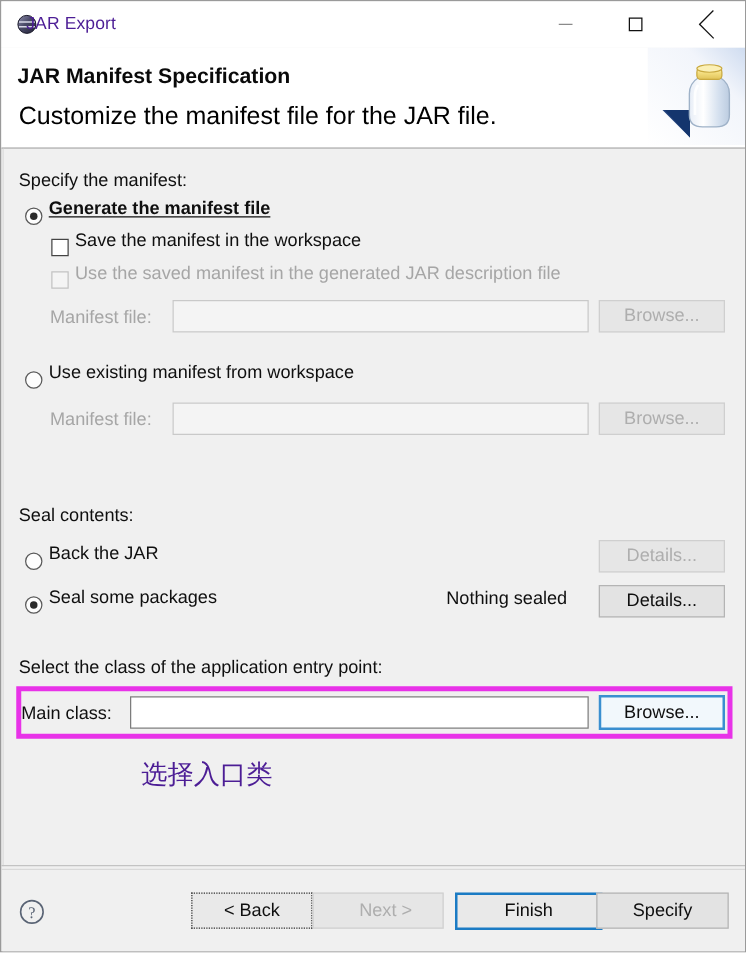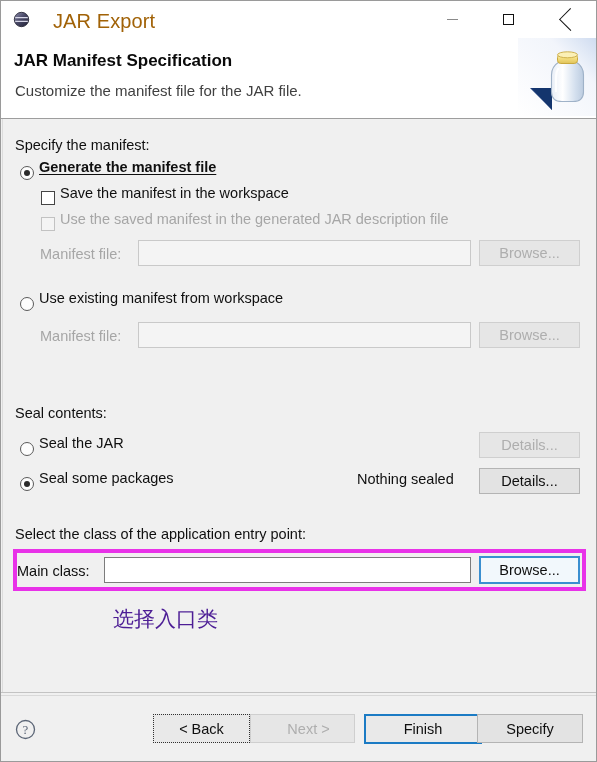--- a/index.html
+++ b/index.html
@@ -30,23 +30,23 @@
     background: #ffffff;
     box-sizing: border-box;
   }
   .title-icon {
     position: absolute;
     left: 12px; top: 10px;
     width: 17px; height: 17px;
   }
   .title-text {
     position: absolute;
-    left: 52px; top: 9px;
-    font-size: 20px;
-    color: #a16207;
+    left: 20px; top: 9px;
+    font-size: 14px;
+    color: #4c1d95;
     letter-spacing: 0.1px;
     white-space: nowrap;
   }
   .winbtn {
     position: absolute;
     top: 0;
     width: 46px; height: 37px;
     display: flex;
     align-items: center;
     justify-content: center;
@@ -91,22 +91,22 @@
     position: absolute;
     left: 13px; top: 13px;
     font-size: 17px;
     font-weight: bold;
     color: #0a0a0a;
     white-space: nowrap;
   }
   .header-sub {
     position: absolute;
     left: 14px; top: 44px;
-    font-size: 15px;
-    color: #404040;
+    font-size: 20px;
+    color: #000000;
     white-space: nowrap;
   }
   .header-image {
     position: absolute;
     right: 0px; top: 0px;
     width: 78px; height: 78px;
   }
 
   
   .content {
@@ -337,21 +337,21 @@
     <div class="radio" style="left:17px; top:178px;"></div>
     <div class="lbl" style="left:36px; top:171px;">Use existing manifest from workspace</div>
 
     <div class="lbl dim" style="left:37px; top:209px;">Manifest file:</div>
     <input class="tinput" style="left: 135px; top: 203px; width: 333px; height: 26px;" disabled="" value="">
     <div class="btn disabled" style="left:476px; top:203px; width:101px; height:26px;">Browse...</div>
 
     <div class="lbl" style="left:12px; top:286px;">Seal contents:</div>
 
     <div class="radio" style="left:17px; top:323px;"></div>
-    <div class="lbl" style="left:36px; top:316px;">Seal the JAR</div>
+    <div class="lbl" style="left:36px; top:316px;">Back the JAR</div>
     <div class="btn disabled" style="left:476px; top:313px; width:101px; height:26px;">Details...</div>
 
     <div class="radio on" style="left:17px; top:358px;"></div>
     <div class="lbl" style="left:36px; top:351px;">Seal some packages</div>
     <div class="lbl" style="left:354px; top:352px;">Nothing sealed</div>
     <div class="btn" style="left:476px; top:349px; width:101px; height:26px;">Details...</div>
 
     <div class="lbl" style="left:12px; top:407px;">Select the class of the application entry point:</div>
 
     <div class="lbl" style="left:14px; top:444px;">Main class:</div>

